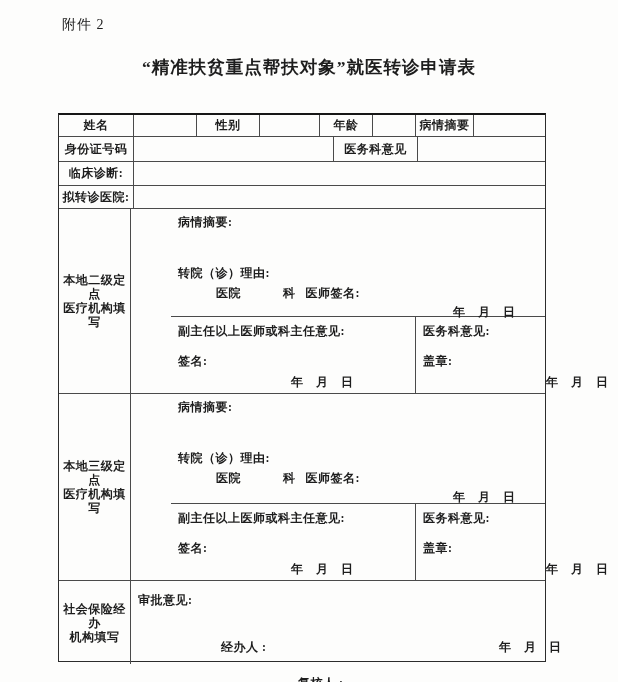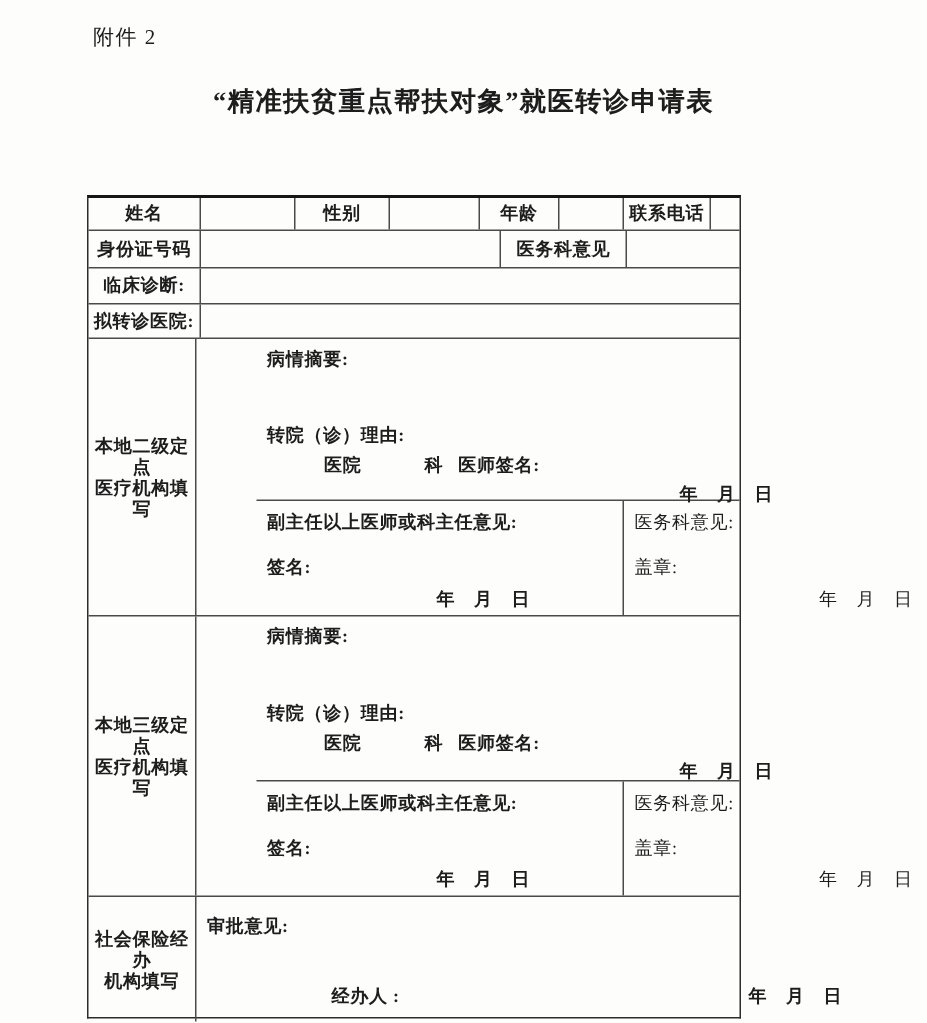--- a/index.html
+++ b/index.html
@@ -19,21 +19,21 @@
   }
   .attachment{
     position:absolute;left:62px;top:16px;
     font-size:14px;letter-spacing:1px;
   }
   .title{
     position:absolute;left:0;top:55px;width:618px;
     text-align:center;font-size:17.5px;font-weight:bold;letter-spacing:1px;
   }
   .tbl{
-    position:absolute;left:58px;top:130px;width:436px;height:549px;
+    position:absolute;left:58px;top:113px;width:488px;height:549px;
     border:1px solid #2c2c2c;border-top:2px solid #161616;
   }
   .row{display:flex;border-bottom:1px solid var(--border);}
   .row:last-child{border-bottom:none;}
   .c{
     border-right:1px solid var(--border);
     display:flex;align-items:center;justify-content:center;
     letter-spacing:0.5px;font-weight:600;
   }
   .c:last-child{border-right:none;}
@@ -42,21 +42,21 @@
   .section:last-child{border-bottom:none;}
   .side{
     width:72px;border-right:1px solid var(--border);
     display:flex;flex-direction:column;align-items:center;justify-content:center;
     line-height:14px;font-weight:600;letter-spacing:0.5px;text-align:center;
   }
   .content{flex:1;display:flex;flex-direction:column;margin-left:40px;}
   .upper{position:relative;border-bottom:1px solid var(--border);font-weight:600;}
   .lower{display:flex;flex:1;}
   .lcell{position:relative;width:245px;border-right:1px solid var(--border);font-weight:600;}
-  .rcell{position:relative;flex:1;font-weight:400;}
+  .rcell{position:relative;flex:1;font-weight:700;}
   .abs{position:absolute;white-space:nowrap;letter-spacing:0.5px;}
   .summary{left:7px;top:5px;}
   .reason{left:7px;top:56px;}
   .hospline{left:45px;top:76px;}
   .dept{margin-left:42px;}
   .docsign{margin-left:10px;}
   .udate{left:282px;top:95px;}
   .opinion{left:7px;top:6px;}
   .sig{left:7px;top:36px;}
   .ldate{left:120px;top:57px;}
@@ -77,21 +77,21 @@
 
 <div class="tbl">
 
   <div class="row" style="height:22px">
     <div class="c" style="width:75px">姓名</div>
     <div class="c blank" style="width:63px"></div>
     <div class="c" style="width:63px">性别</div>
     <div class="c blank" style="width:60px"></div>
     <div class="c" style="width:53px">年龄</div>
     <div class="c blank" style="width:43px"></div>
-    <div class="c" style="width:58px">联系电话</div>
+    <div class="c" style="width:58px">病情摘要</div>
     <div class="c blank" style="flex:1"></div>
   </div>
 
   <div class="row" style="height:25px">
     <div class="c" style="width:75px">身份证号码</div>
     <div class="c blank" style="width:200px"></div>
     <div class="c" style="width:84px">医务科意见</div>
     <div class="c blank" style="flex:1"></div>
   </div>
 

